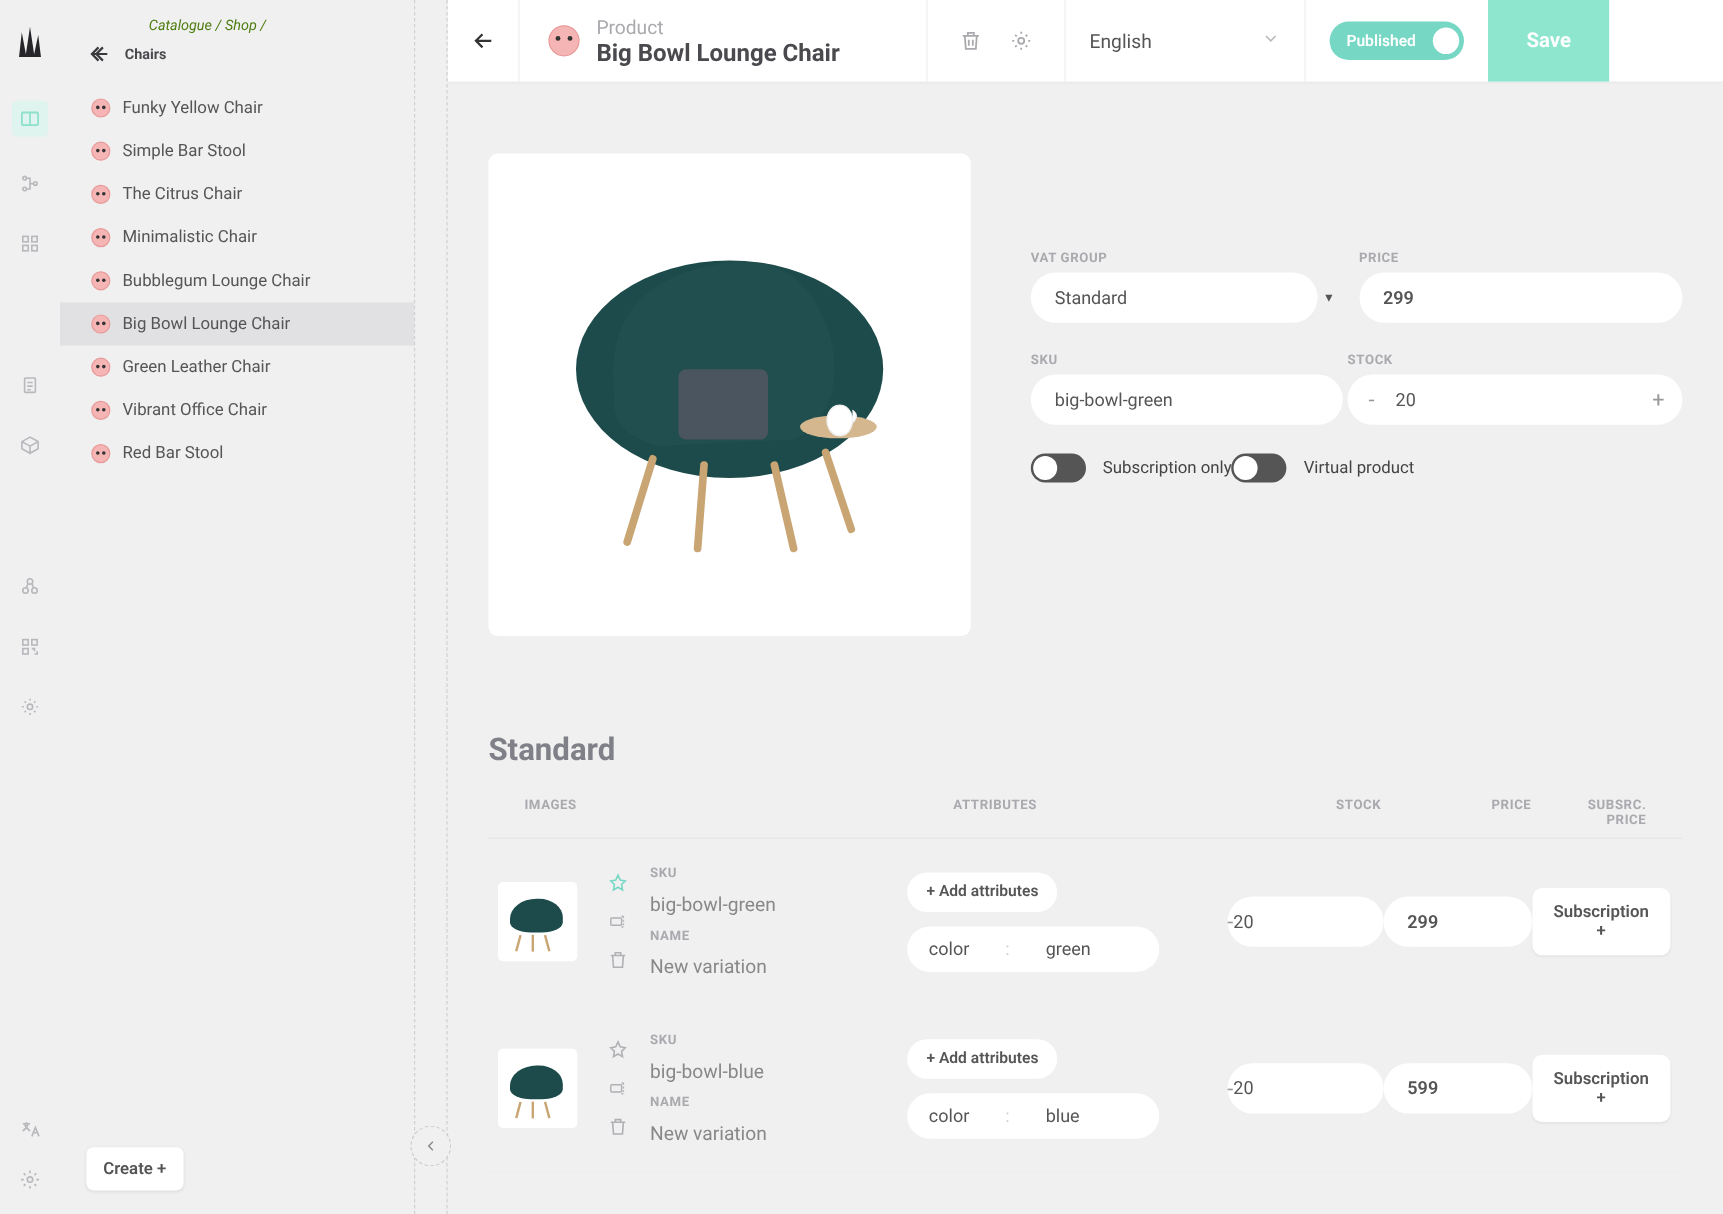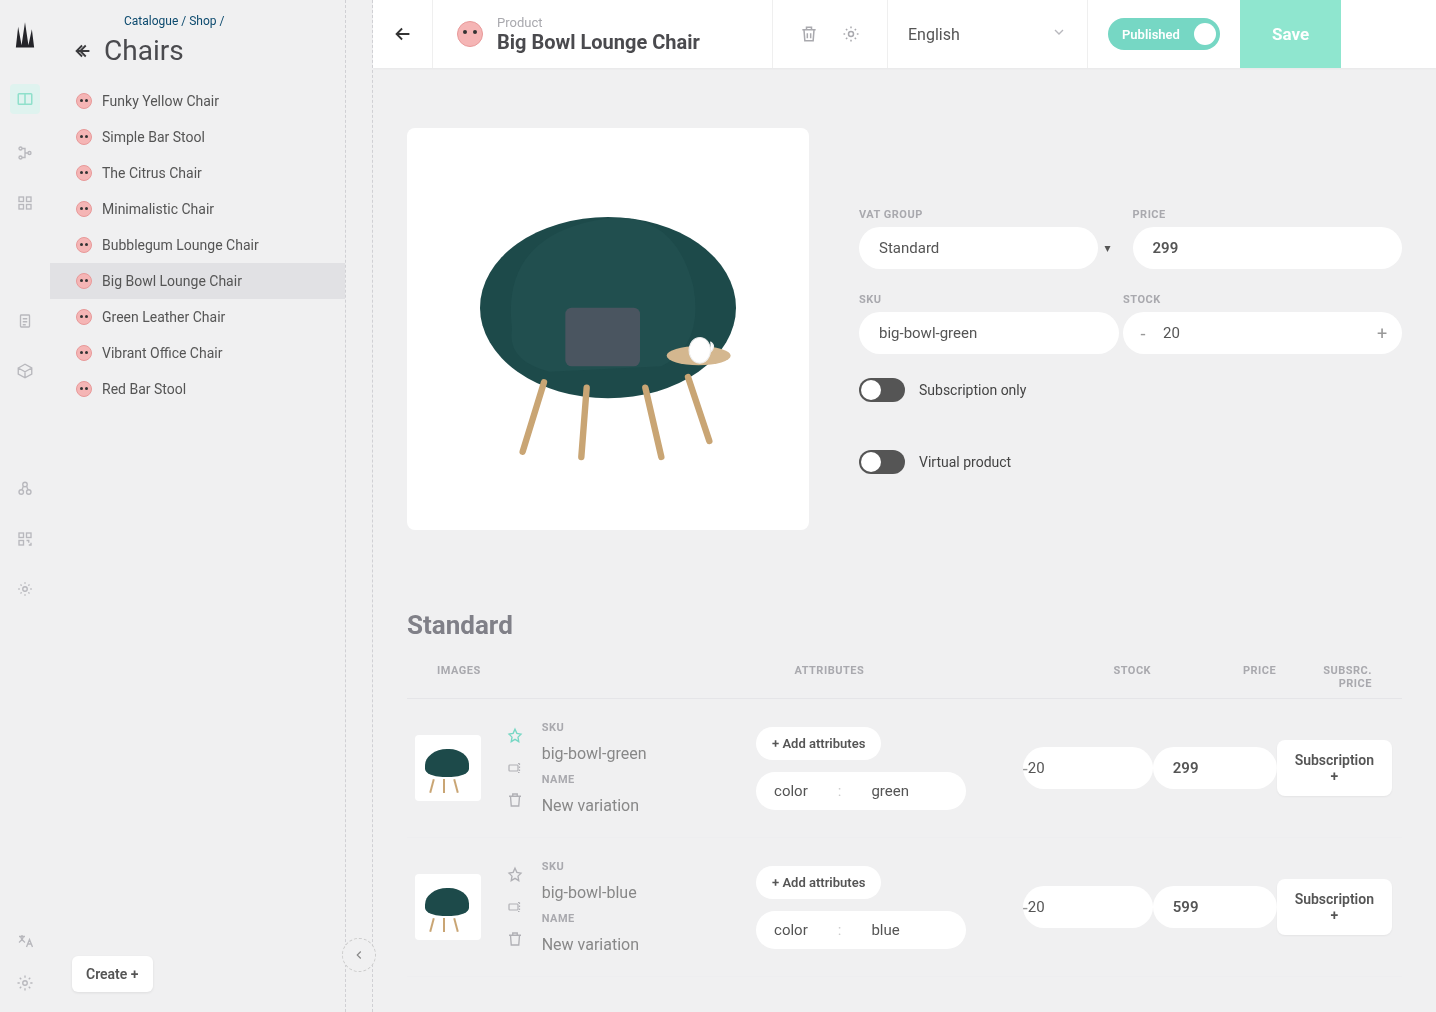--- a/index.html
+++ b/index.html
@@ -7,43 +7,43 @@
 
 .far-left-rail { width: 50px; background: #f0f0f1; display: flex; flex-direction: column; align-items: center; padding-top: 20px; gap: 28px; }
 .logo-crystal { width: 28px; height: 32px; }
 .rail-icon { width: 22px; height: 22px; color: #b8b8bd; cursor: pointer; display:flex; align-items:center; justify-content:center; }
 .rail-icon.active { color: #8fe0cb; background:#dff3ef; border-radius:4px; padding:4px; width:30px; height:30px; }
 .rail-spacer { flex: 1; }
 .rail-bottom { display:flex; flex-direction:column; gap:20px; align-items:center; padding-bottom:18px; }
 
 .sidebar { width: 295px; background: #f0f0f1; position: relative; padding: 14px 0 0 0; }
 .breadcrumb { font-size: 12px; color: #a9a9ae; padding: 0 0 6px 74px; }
-.breadcrumb span { color:#0c4a6e; }
+.breadcrumb span { color:#4d7c0f;font-style:italic; }
 .sidebar-header { display:flex; align-items:center; gap:10px; padding: 0 0 16px 22px; }
 .back-arrow { width:22px; height:22px; color:#3a3a3d; cursor:pointer; }
-.sidebar-title { font-size: 28px; font-weight: 400; color:#4a4a4e; }
+.sidebar-title { font-size: 12px; font-weight: 700; color:#4a4a4e; }
 .product-list { display:flex; flex-direction:column; }
 .product-item { display:flex; align-items:center; gap:10px; padding:10px 14px 10px 26px; font-size:14px; color:#555; cursor:pointer; border-radius:0; }
 .product-item.active { background:#e1e1e4; }
 .product-icon { width:16px; height:16px; border-radius:50%; background:#f5b5b5; border:1px solid #e89999; flex-shrink:0; position:relative; }
 .product-icon::before, .product-icon::after { content:''; position:absolute; width:3px; height:3px; background:#333; border-radius:50%; top:5px; }
 .product-icon::before { left:3px; } .product-icon::after { right:3px; }
 .create-btn { position:absolute; bottom:20px; left:22px; background:#fff; border:none; padding:10px 14px; border-radius:6px; font-size:14px; font-weight:600; color:#555; cursor:pointer; box-shadow:0 1px 3px rgba(0,0,0,0.08); }
 
 .divider-col { width:28px; position:relative; border-right:1px dashed #d0d0d4; border-left: 1px dashed #d0d0d4; }
 .collapse-btn { position:absolute; bottom:40px; left:50%; transform:translateX(-50%); width:34px; height:34px; border-radius:50%; border:1px dashed #ccc; background:#f0f0f1; display:flex; align-items:center; justify-content:center; color:#888; cursor:pointer; }
 
 .main { flex:1; display:flex; flex-direction:column; overflow:hidden; }
 .topbar { background:#fff; display:flex; align-items:stretch; height:68px; border-radius:0 0 0 0; box-shadow:0 1px 2px rgba(0,0,0,0.04); }
 .topbar-back { width:60px; display:flex; align-items:center; justify-content:center; border-right:1px solid #efefef; cursor:pointer; color:#333; }
 .title-block { flex: 0 0 auto; display:flex; align-items:center; gap:14px; padding:0 24px; border-right:1px solid #efefef; min-width:340px; }
 .title-icon { width:26px; height:26px; border-radius:50%; background:#f5b5b5; border:1px solid #e89999; position:relative; }
 .title-icon::before, .title-icon::after { content:''; position:absolute; width:4px; height:4px; background:#333; border-radius:50%; top:8px; }
 .title-icon::before { left:5px; } .title-icon::after { right:5px; }
-.title-text .t-label { font-size:13px; color:#a9a9ae; }
+.title-text .t-label { font-size:16px; color:#a9a9ae; }
 .title-text .t-name { font-size:20px; font-weight:700; color:#4a4a4e; }
 .action-icons { display:flex; align-items:center; gap:22px; padding:0 26px; border-right:1px solid #efefef; }
 .action-icon { width:20px; height:20px; color:#a9a9ae; cursor:pointer; }
 .lang-select { flex:0 0 200px; display:flex; align-items:center; justify-content:space-between; padding:4px 20px; border-right:1px solid #efefef; font-size:16px; color:#555; cursor:pointer; }
 .lang-chevron { color:#b8b8bd; }
 .publish-cell { display:flex; align-items:center; padding:0 20px; }
 .publish-toggle { background:#76d7c4; border-radius:20px; height:32px; width:112px; display:flex; align-items:center; padding:0 4px 0 14px; justify-content:space-between; color:#fff; font-size:13px; font-weight:600; }
 .publish-knob { width:22px; height:22px; border-radius:50%; background:#fff; }
 .save-btn { background:#8fe6cf; border:none; color:#fff; font-size:17px; font-weight:700; padding:0 32px; cursor:pointer; }
 
@@ -54,21 +54,21 @@
 .form-row { display:flex; gap:4px; margin-bottom:24px; }
 .form-field { flex:1; display:flex; flex-direction:column; gap:6px; }
 .field-label { font-size:11px; font-weight:700; letter-spacing:0.5px; color:#a9a9ae; text-transform:uppercase; }
 .field-input { background:#fff; border:none; border-radius:30px; height:42px; padding:0 20px; font-size:15px; color:#555; }
 .field-input.right { text-align:left; font-weight:600; }
 .select-wrap { position:relative; }
 .select-wrap::after { content:'▾'; position:absolute; right:18px; top:50%; transform:translateY(-50%); color:#555; font-size:12px; pointer-events:none; }
 .stepper { background:#fff; border-radius:30px; height:42px; display:flex; align-items:center; }
 .stepper button { border:none; background:none; width:40px; font-size:18px; color:#999; cursor:pointer; }
 .stepper input { border:none; flex:1; text-align:left; font-size:15px; color:#555; background:transparent; }
-.toggle-row { display:flex; gap:48px; margin-top:8px;flex-direction:column; }
+.toggle-row { display:flex; margin-top:8px; }
 .toggle-group { display:flex; align-items:center; gap:14px; }
 .toggle-sw { width:46px; height:24px; background:#555; border-radius:20px; position:relative; cursor:pointer; }
 .toggle-sw::after { content:''; position:absolute; width:20px; height:20px; background:#fff; border-radius:50%; top:2px; left:2px; }
 .toggle-label { font-size:14px; color:#444; }
 
 .variants-section { margin-top:80px; }
 .variants-title { font-size:26px; font-weight:700; color:#808088; margin-bottom:16px; }
 .variants-header { display:flex; font-size:11px; font-weight:700; letter-spacing:0.5px; color:#a9a9ae; text-transform:uppercase; padding:8px 0; border-bottom:1px solid #e5e5e8; }
 .vh-images { width:170px; padding-left:30px; }
 .vh-sku { width:225px; }

